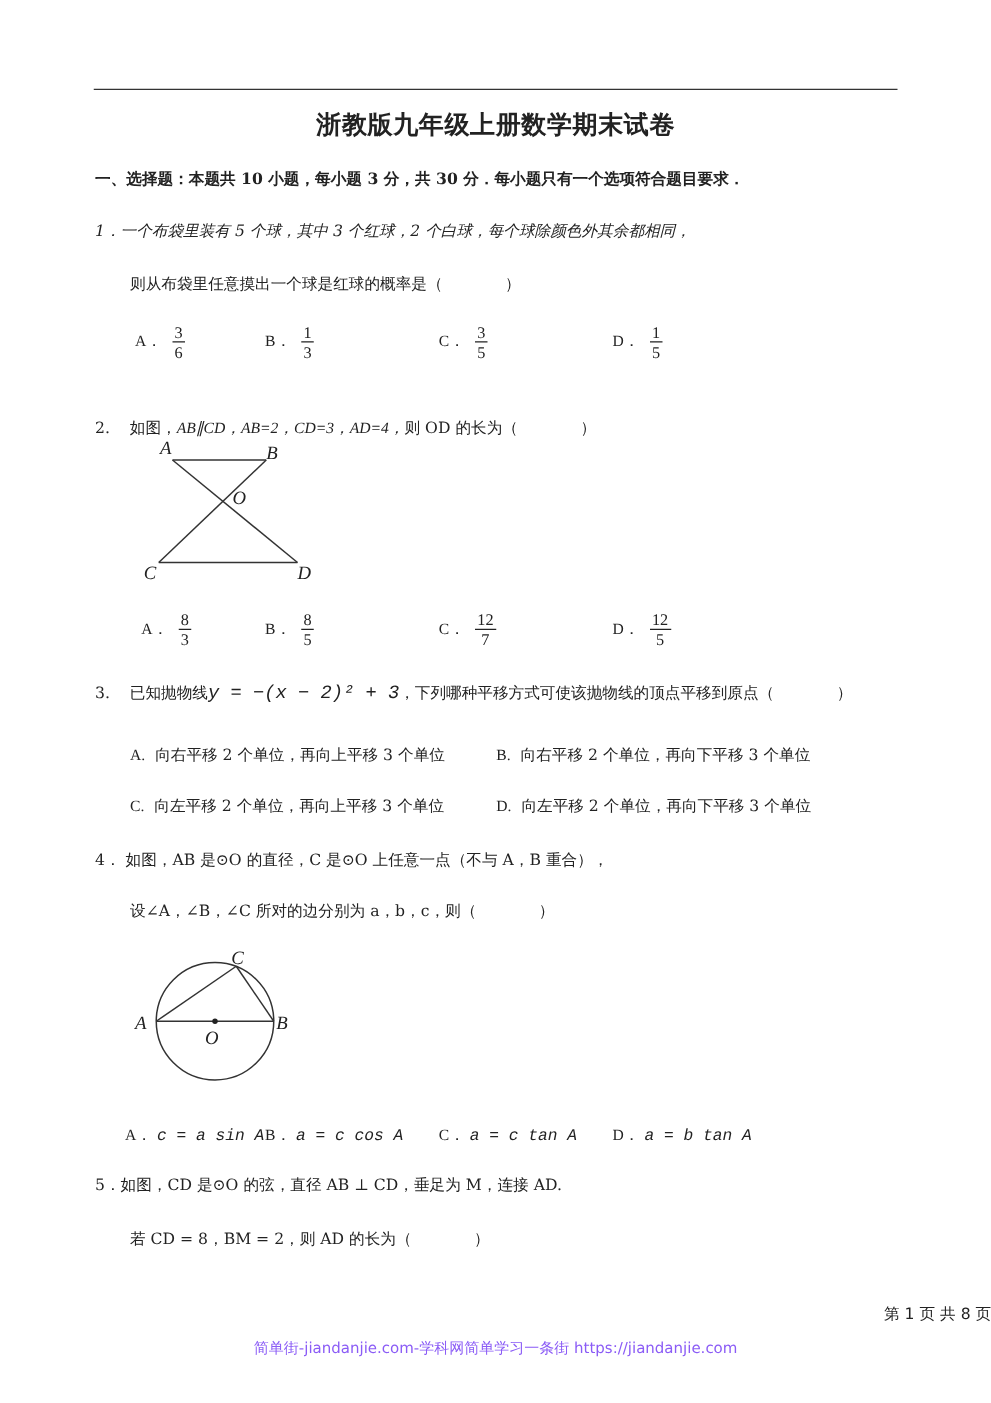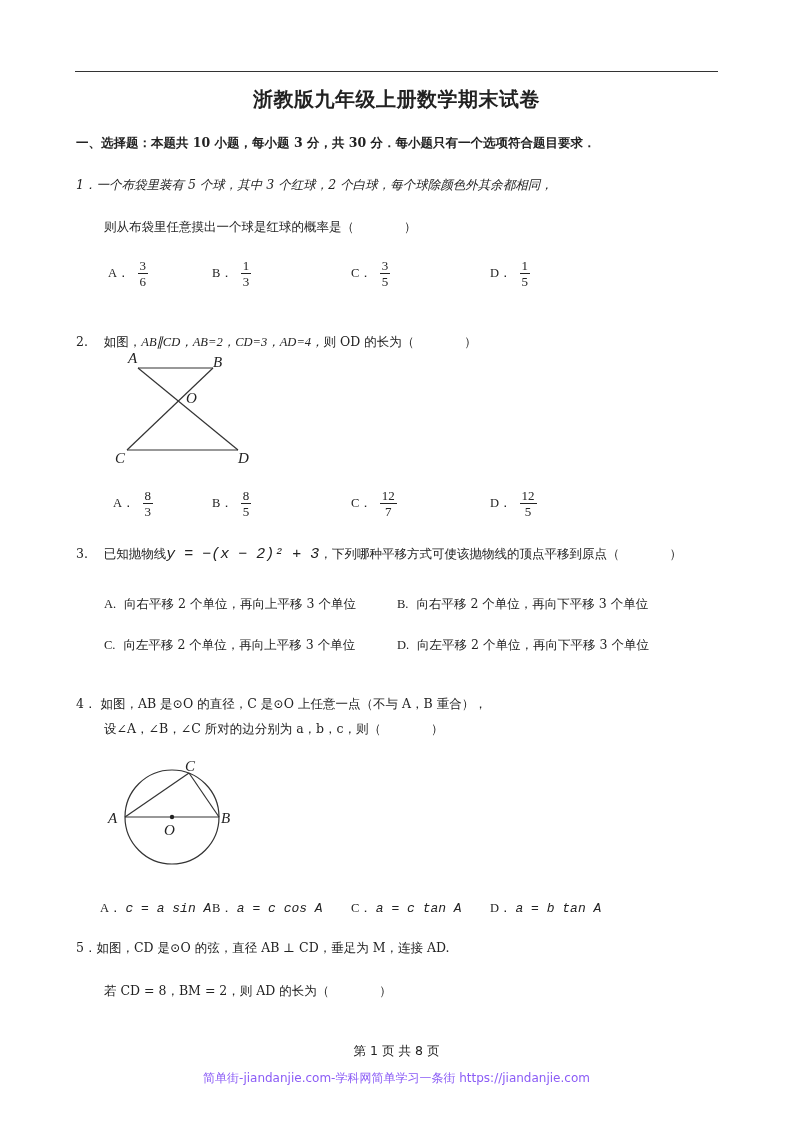--- a/index.html
+++ b/index.html
@@ -103,21 +103,21 @@
   </div>
 
 <div class="abs line" style="left:76px;top:546px;">
   <span>3.</span>&nbsp;&nbsp;&nbsp;&nbsp;<span>已知抛物线</span><span class="formula i" style="font-size:15px;">y = −(x − 2)² + 3</span><span>，下列哪种平移方式可使该抛物线的顶点平移到原点（　　　　）</span>
 </div>
 <div class="opt" style="left:104px;top:596px;"><span class="lbl">A.</span>&nbsp;&nbsp;<span>向右平移 2 个单位，再向上平移 3 个单位</span></div>
 <div class="opt" style="left:397px;top:596px;"><span class="lbl">B.</span>&nbsp;&nbsp;<span>向右平移 2 个单位，再向下平移 3 个单位</span></div>
 <div class="opt" style="left:104px;top:637px;"><span class="lbl">C.</span>&nbsp;&nbsp;<span>向左平移 2 个单位，再向上平移 3 个单位</span></div>
 <div class="opt" style="left:397px;top:637px;"><span class="lbl">D.</span>&nbsp;&nbsp;<span>向左平移 2 个单位，再向下平移 3 个单位</span></div>
 
-<div class="abs line" style="left:76px;top:696px;">
+<div class="abs line" style="left:76px;top:680px;">
   <span>4．</span>&nbsp;<span>如图，AB 是⊙O 的直径，C 是⊙O 上任意一点（不与 A，B 重合），</span>
 </div>
 <div class="abs line" style="left:104px;top:721px;">设∠A，∠B，∠C 所对的边分别为 a，b，c，则（　　　　）</div>
 <svg class="abs" style="left:100px;top:755px;" width="150" height="125">
   <circle cx="72" cy="62" r="47" fill="none" stroke="#333" stroke-width="1.2"></circle>
   <line x1="25" y1="62" x2="119" y2="62" stroke="#333" stroke-width="1.2"></line>
   <line x1="25" y1="62" x2="89" y2="18" stroke="#333" stroke-width="1.2"></line>
   <line x1="89" y1="18" x2="119" y2="62" stroke="#333" stroke-width="1.2"></line>
   <circle cx="72" cy="62" r="2.2" fill="#222"></circle>
   <text x="8" y="68">A</text>
@@ -128,14 +128,14 @@
 <div class="opt" style="left:100px;top:900px;"><span class="lbl">A．</span>&nbsp;<span class="formula i">c = a sin A</span></div>
 <div class="opt" style="left:212px;top:900px;"><span class="lbl">B．</span>&nbsp;<span class="formula i">a = c cos A</span></div>
 <div class="opt" style="left:351px;top:900px;"><span class="lbl">C．</span>&nbsp;<span class="formula i">a = c tan A</span></div>
 <div class="opt" style="left:490px;top:900px;"><span class="lbl">D．</span>&nbsp;<span class="formula i">a = b tan A</span></div>
 
 <div class="abs line" style="left:76px;top:940px;">
   <span>5．</span><span>如图，CD 是⊙O 的弦，直径 AB ⊥ CD，垂足为 M，连接 AD.</span>
 </div>
 <div class="abs line" style="left:104px;top:983px;">若 CD = 8，BM = 2，则 AD 的长为（　　　　）</div>
 
-<div class="abs footer" style="top:1043px;font-size:12.5px;">第 1 页 共 8 页</div>
+<div class="abs footer" style="top:1043px;font-size:12.5px;text-align:right;">第 1 页 共 8 页</div>
 <div class="abs footer" style="top:1070px;font-size:12px;color:#8b5cf6;">简单街-jiandanjie.com-学科网简单学习一条街 https://jiandanjie.com</div>
 
 </body></html>

